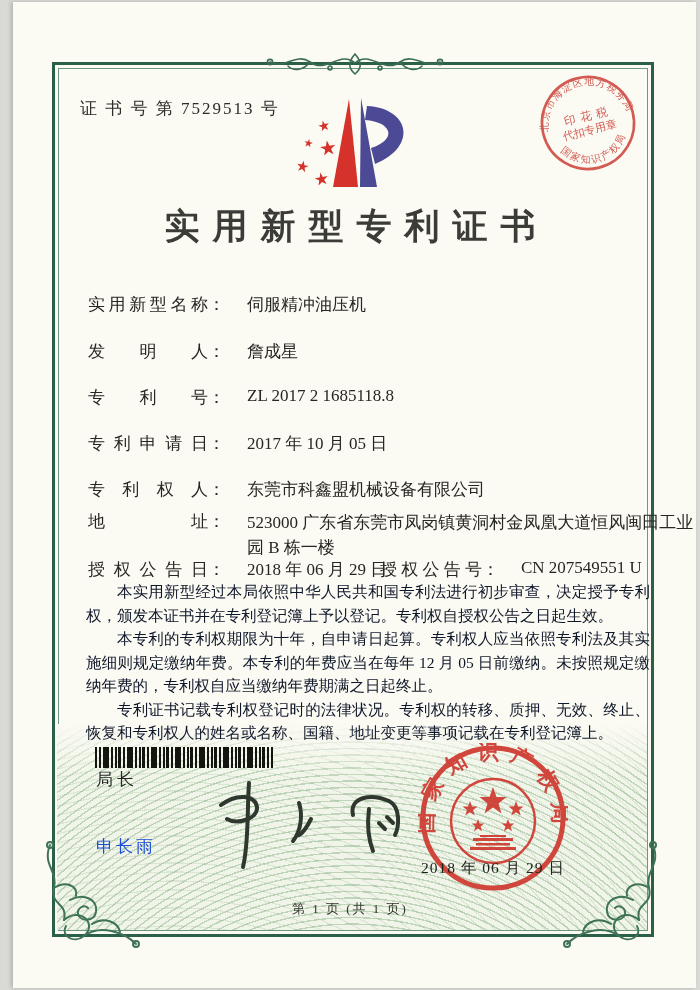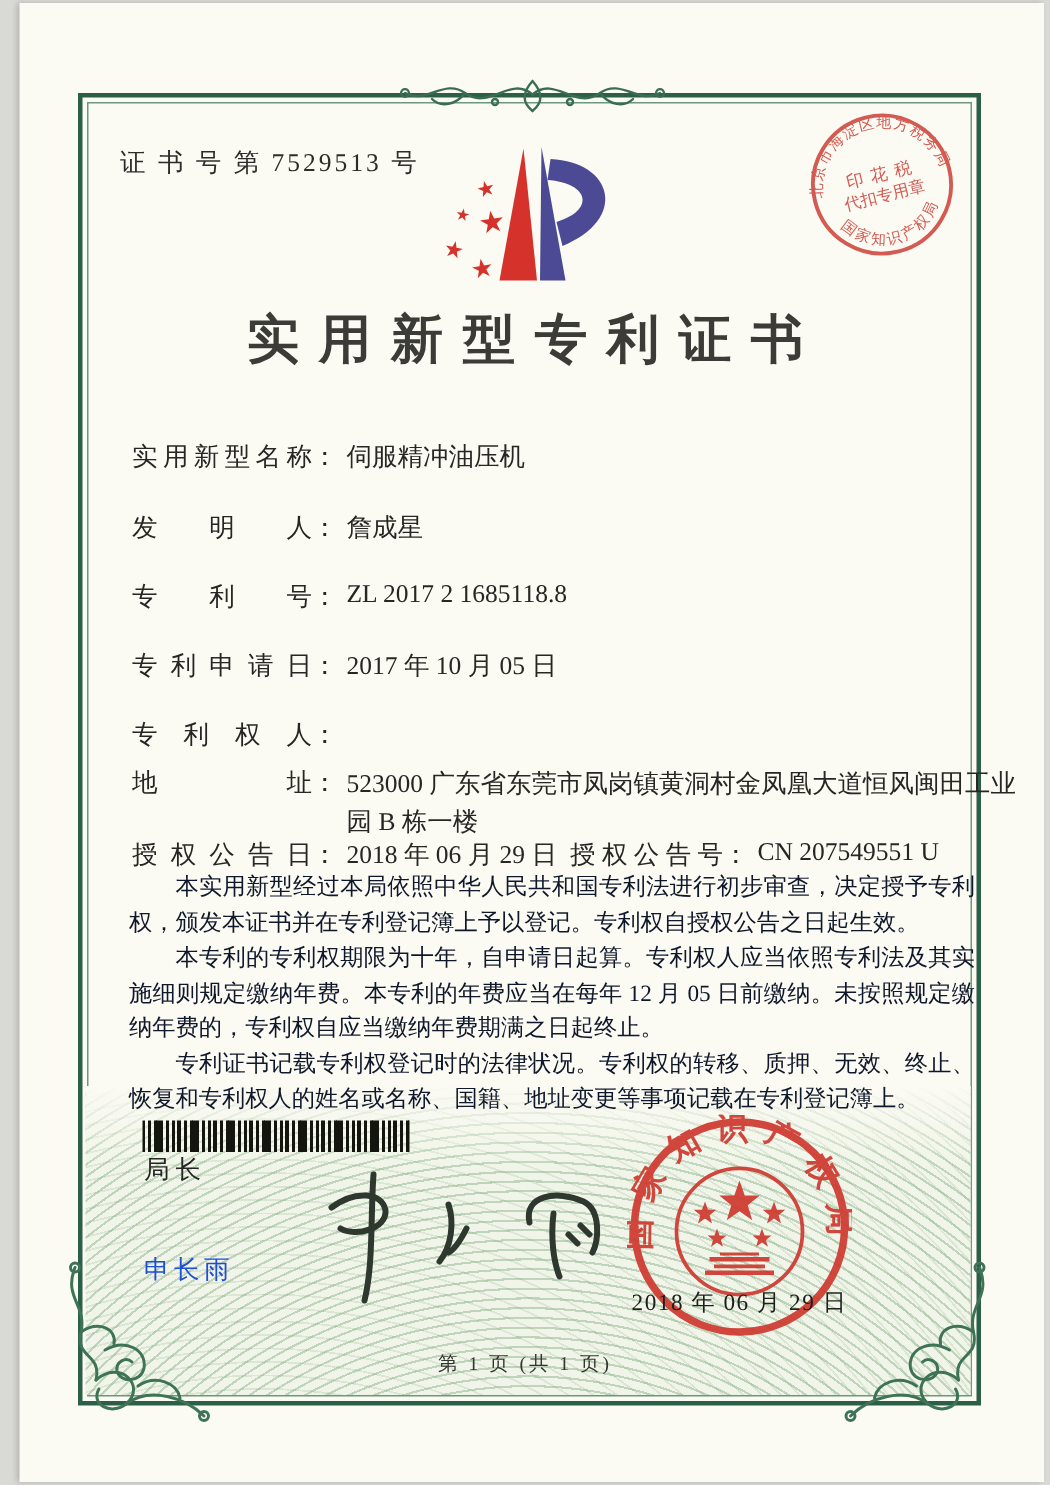--- a/index.html
+++ b/index.html
@@ -35,21 +35,21 @@
     position:absolute;left:52px;top:203px;width:596px;text-align:center;
     font-size:35px;font-weight:600;color:#3b3b38;letter-spacing:13px;text-indent:13px;
   }
   .fields{position:absolute;left:88px;top:0;width:565px;font-size:17px;color:#262624;}
   .field-row{position:absolute;left:0;display:flex;align-items:flex-start;}
   .field-label{
     display:inline-block;width:120px;text-align:justify;text-align-last:justify;
     flex:0 0 120px;
   }
   .field-colon{flex:0 0 auto;}
-  .field-value{margin-left:6px;}
+  .field-value{margin-left:22px;}
   .row-name{top:293px;}
   .row-inventor{top:340px;}
   .row-patno{top:386px;}
   .row-filing{top:432px;}
   .row-patentee{top:478px;}
   .row-address{top:510px;}
   .row-address .field-value{width:452px;line-height:25px;}
   .row-grantdate{top:558px;}
   .row-grantno{top:558px;left:292px;}
   .row-grantno .field-label{width:102px;flex:0 0 102px;}
@@ -151,20 +151,21 @@
       <span class="field-value">ZL 2017 2 1685118.8</span>
     </div>
     <div class="field-row row-filing">
       <span class="field-label">专利申请日</span>
         <span class="field-colon">：</span>
       <span class="field-value">2017 年 10 月 05 日</span>
     </div>
     <div class="field-row row-patentee">
       <span class="field-label">专利权人</span>
         <span class="field-colon">：</span>
+      <span class="field-value">东莞市科鑫盟机械设备有限公司</span>
     </div>
     <div class="field-row row-address">
       <span class="field-label">地址</span>
         <span class="field-colon">：</span>
       <span class="field-value">523000 广东省东莞市凤岗镇黄洞村金凤凰大道恒风闽田工业园 B 栋一楼</span>
     </div>
     <div class="field-row row-grantdate">
       <span class="field-label">授权公告日</span>
         <span class="field-colon">：</span>
       <span class="field-value">2018 年 06 月 29 日</span>

